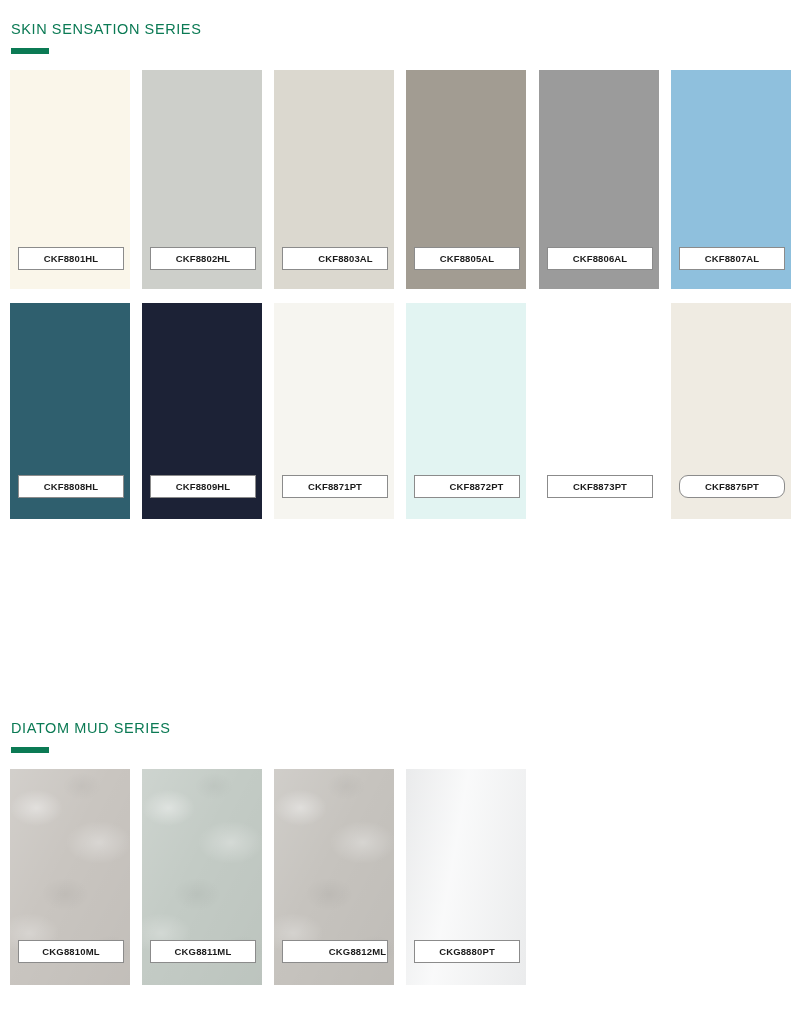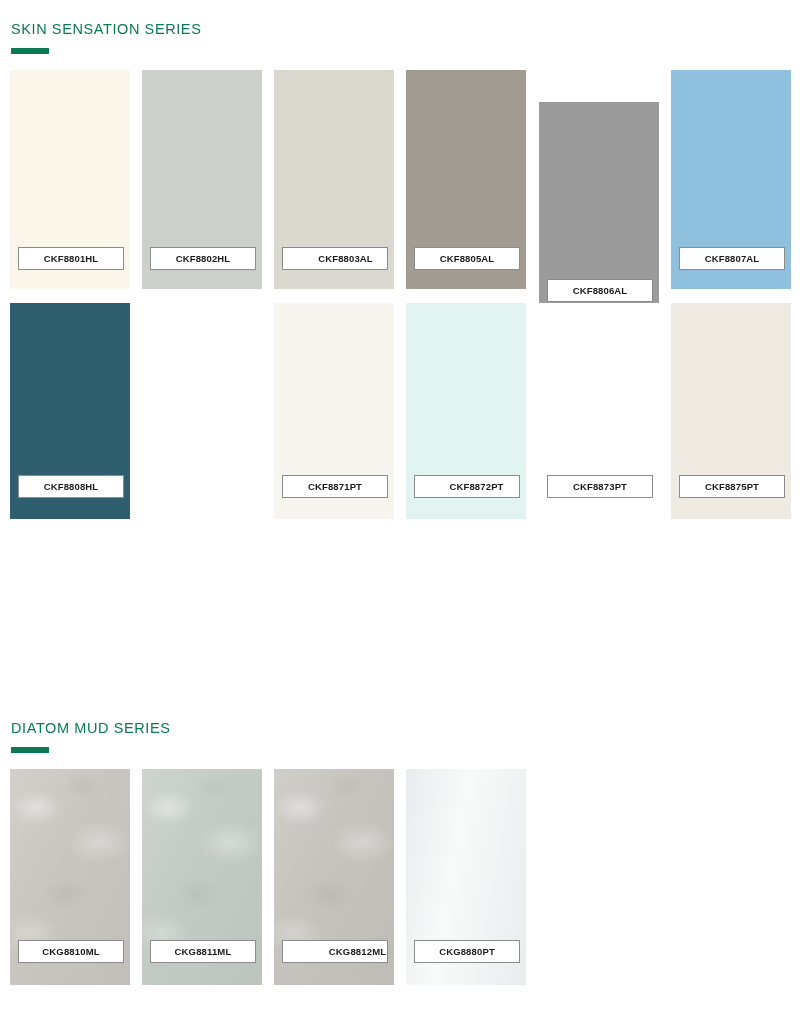--- a/index.html
+++ b/index.html
@@ -143,61 +143,67 @@
         <div class="swatch-label" style="top: 177px; background: rgb(255, 255, 255); border-color: rgb(139, 139, 139);">
           <span class="swatch-label-text" style="color: rgb(26, 26, 26); margin-left: 21px;">CKF8803AL</span>
         </div>
       </div>
       <div class="swatch" style="left: 406px; height: 219px;">
         <div class="swatch-fill" style="background: rgb(162, 156, 146);"></div>
         <div class="swatch-label" style="top: 177px; background: rgb(255, 255, 255); border-color: rgb(139, 139, 139);">
           <span class="swatch-label-text" style="color: rgb(26, 26, 26);">CKF8805AL</span>
         </div>
       </div>
-      <div class="swatch" style="left: 539px; height: 219px; margin-top: 32px;">
+      <div class="swatch" style="left: 539px; height: 219px;">
         <div class="swatch-fill" style="background: rgb(155, 155, 155);"></div>
         <div class="swatch-label" style="top: 177px; background: rgb(255, 255, 255); border-color: rgb(139, 139, 139);">
           <span class="swatch-label-text" style="color: rgb(26, 26, 26);">CKF8806AL</span>
         </div>
       </div>
       <div class="swatch" style="left: 671px; height: 219px;">
         <div class="swatch-fill" style="background: rgb(143, 192, 221);"></div>
         <div class="swatch-label" style="top: 177px; background: rgb(255, 255, 255); border-color: rgb(139, 139, 139);">
           <span class="swatch-label-text" style="color: rgb(26, 26, 26);">CKF8807AL</span>
         </div>
       </div>
     </div>
     <div class="swatch-row" style="top: 303px; height: 216px;">
       <div class="swatch" style="left: 10px; height: 216px;">
         <div class="swatch-fill" style="background: rgb(47, 95, 110);"></div>
         <div class="swatch-label" style="top: 172px; background: rgb(255, 255, 255); border-color: rgb(139, 139, 139);">
           <span class="swatch-label-text" style="color: rgb(26, 26, 26);">CKF8808HL</span>
         </div>
       </div>
+      <div class="swatch" style="left: 142px; height: 216px;">
+        <div class="swatch-fill" style="background: rgb(28, 34, 54);"></div>
+        <div class="swatch-label" style="top: 172px; background: rgb(255, 255, 255); border-color: rgb(139, 139, 139);">
+          <span class="swatch-label-text" style="color: rgb(26, 26, 26);">CKF8809HL</span>
+        </div>
+      </div>
       <div class="swatch" style="left: 274px; height: 216px;">
         <div class="swatch-fill" style="background: rgb(246, 245, 240);"></div>
         <div class="swatch-label" style="top: 172px; background: rgb(255, 255, 255); border-color: rgb(139, 139, 139);">
           <span class="swatch-label-text" style="color: rgb(26, 26, 26);">CKF8871PT</span>
         </div>
       </div>
       <div class="swatch" style="left: 406px; height: 216px;">
         <div class="swatch-fill" style="background: rgb(226, 244, 242);"></div>
         <div class="swatch-label" style="top: 172px; background: rgb(255, 255, 255); border-color: rgb(139, 139, 139);">
           <span class="swatch-label-text" style="color: rgb(26, 26, 26); margin-left: 19px;">CKF8872PT</span>
         </div>
       </div>
       <div class="swatch" style="left: 539px; height: 216px;">
         <div class="swatch-fill" style="background: rgb(255, 255, 255);"></div>
         <div class="swatch-label" style="top: 172px; background: rgb(255, 255, 255); border-color: rgb(139, 139, 139);">
           <span class="swatch-label-text" style="color: rgb(26, 26, 26);">CKF8873PT</span>
         </div>
       </div>
       <div class="swatch" style="left: 671px; height: 216px;">
         <div class="swatch-fill" style="background: rgb(239, 235, 226);"></div>
-        <div class="swatch-label" style="top: 172px; background: rgb(255, 255, 255); border-color: rgb(139, 139, 139);">
+        <div class="swatch-label" style="top: 172px; background: rgb(255, 255, 255); border-color: rgb(139, 139, 139); border-radius: 9px;">
           <span class="swatch-label-text" style="color: rgb(26, 26, 26);">CKF8875PT</span>
         </div>
       </div>
     </div>
     <div class="section" style="top: 717px;">
       <div class="section-header">
         <div class="section-title">DIATOM MUD SERIES</div>
         <div class="section-rule" style="background: rgb(11, 122, 84);"></div>
       </div>
     </div>

